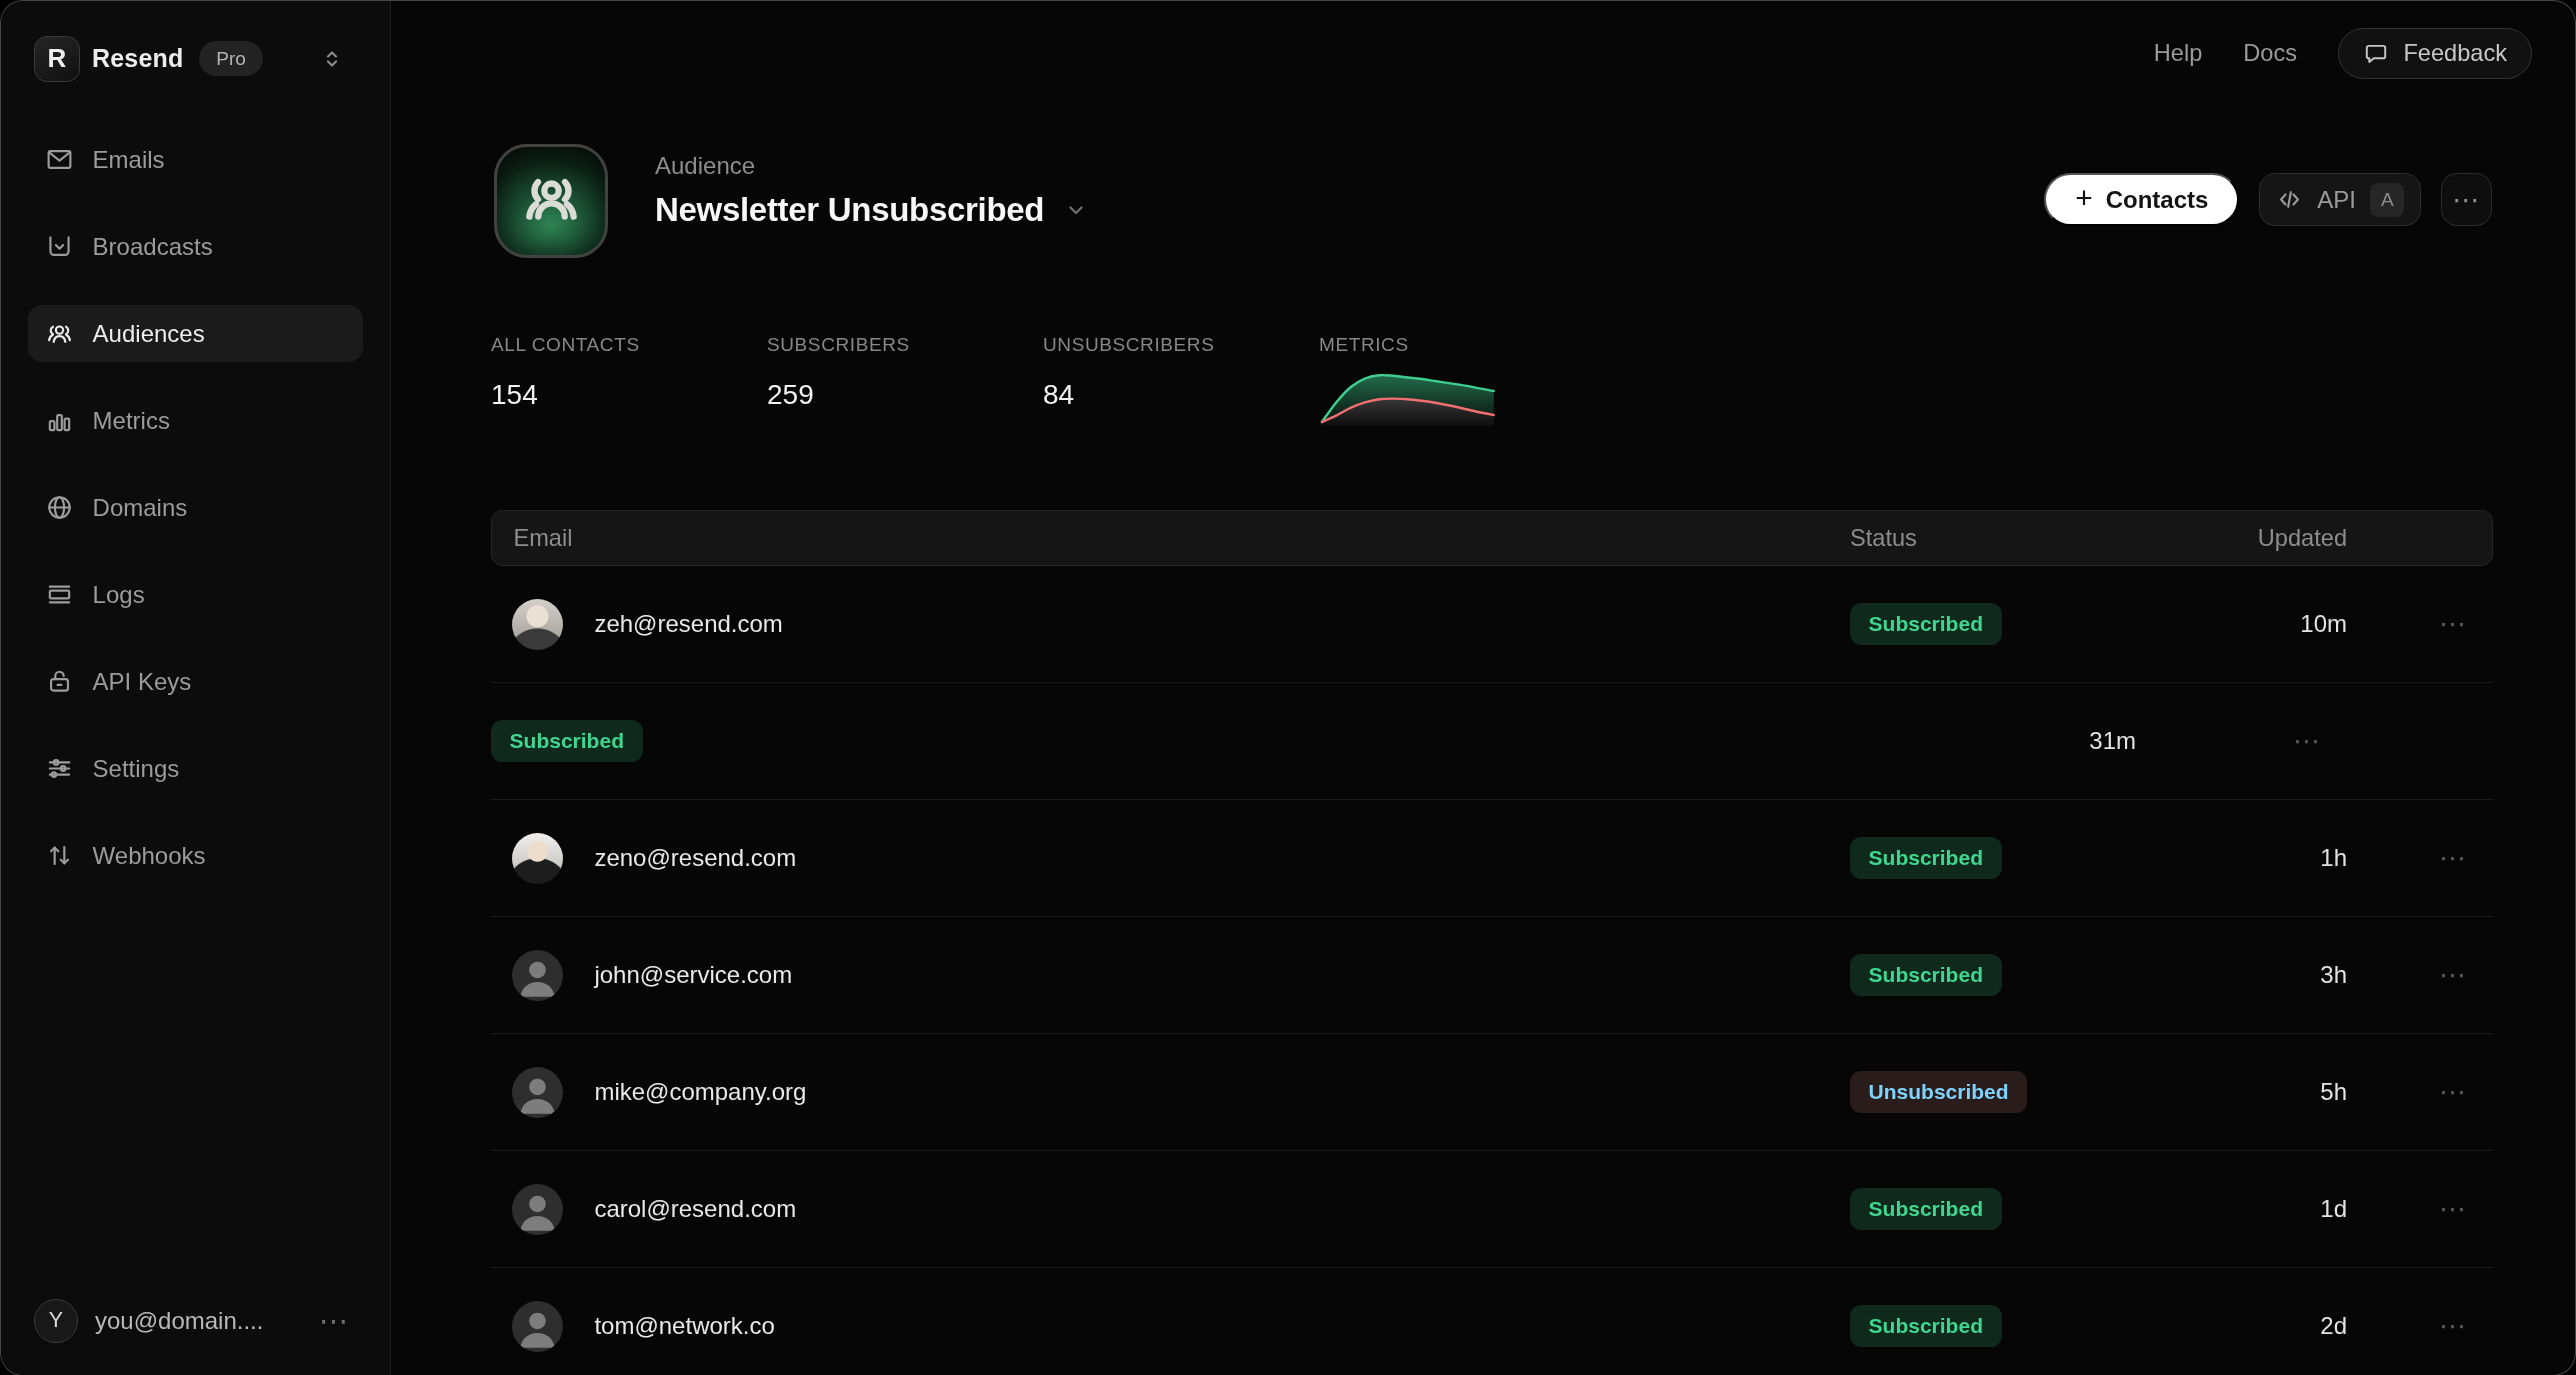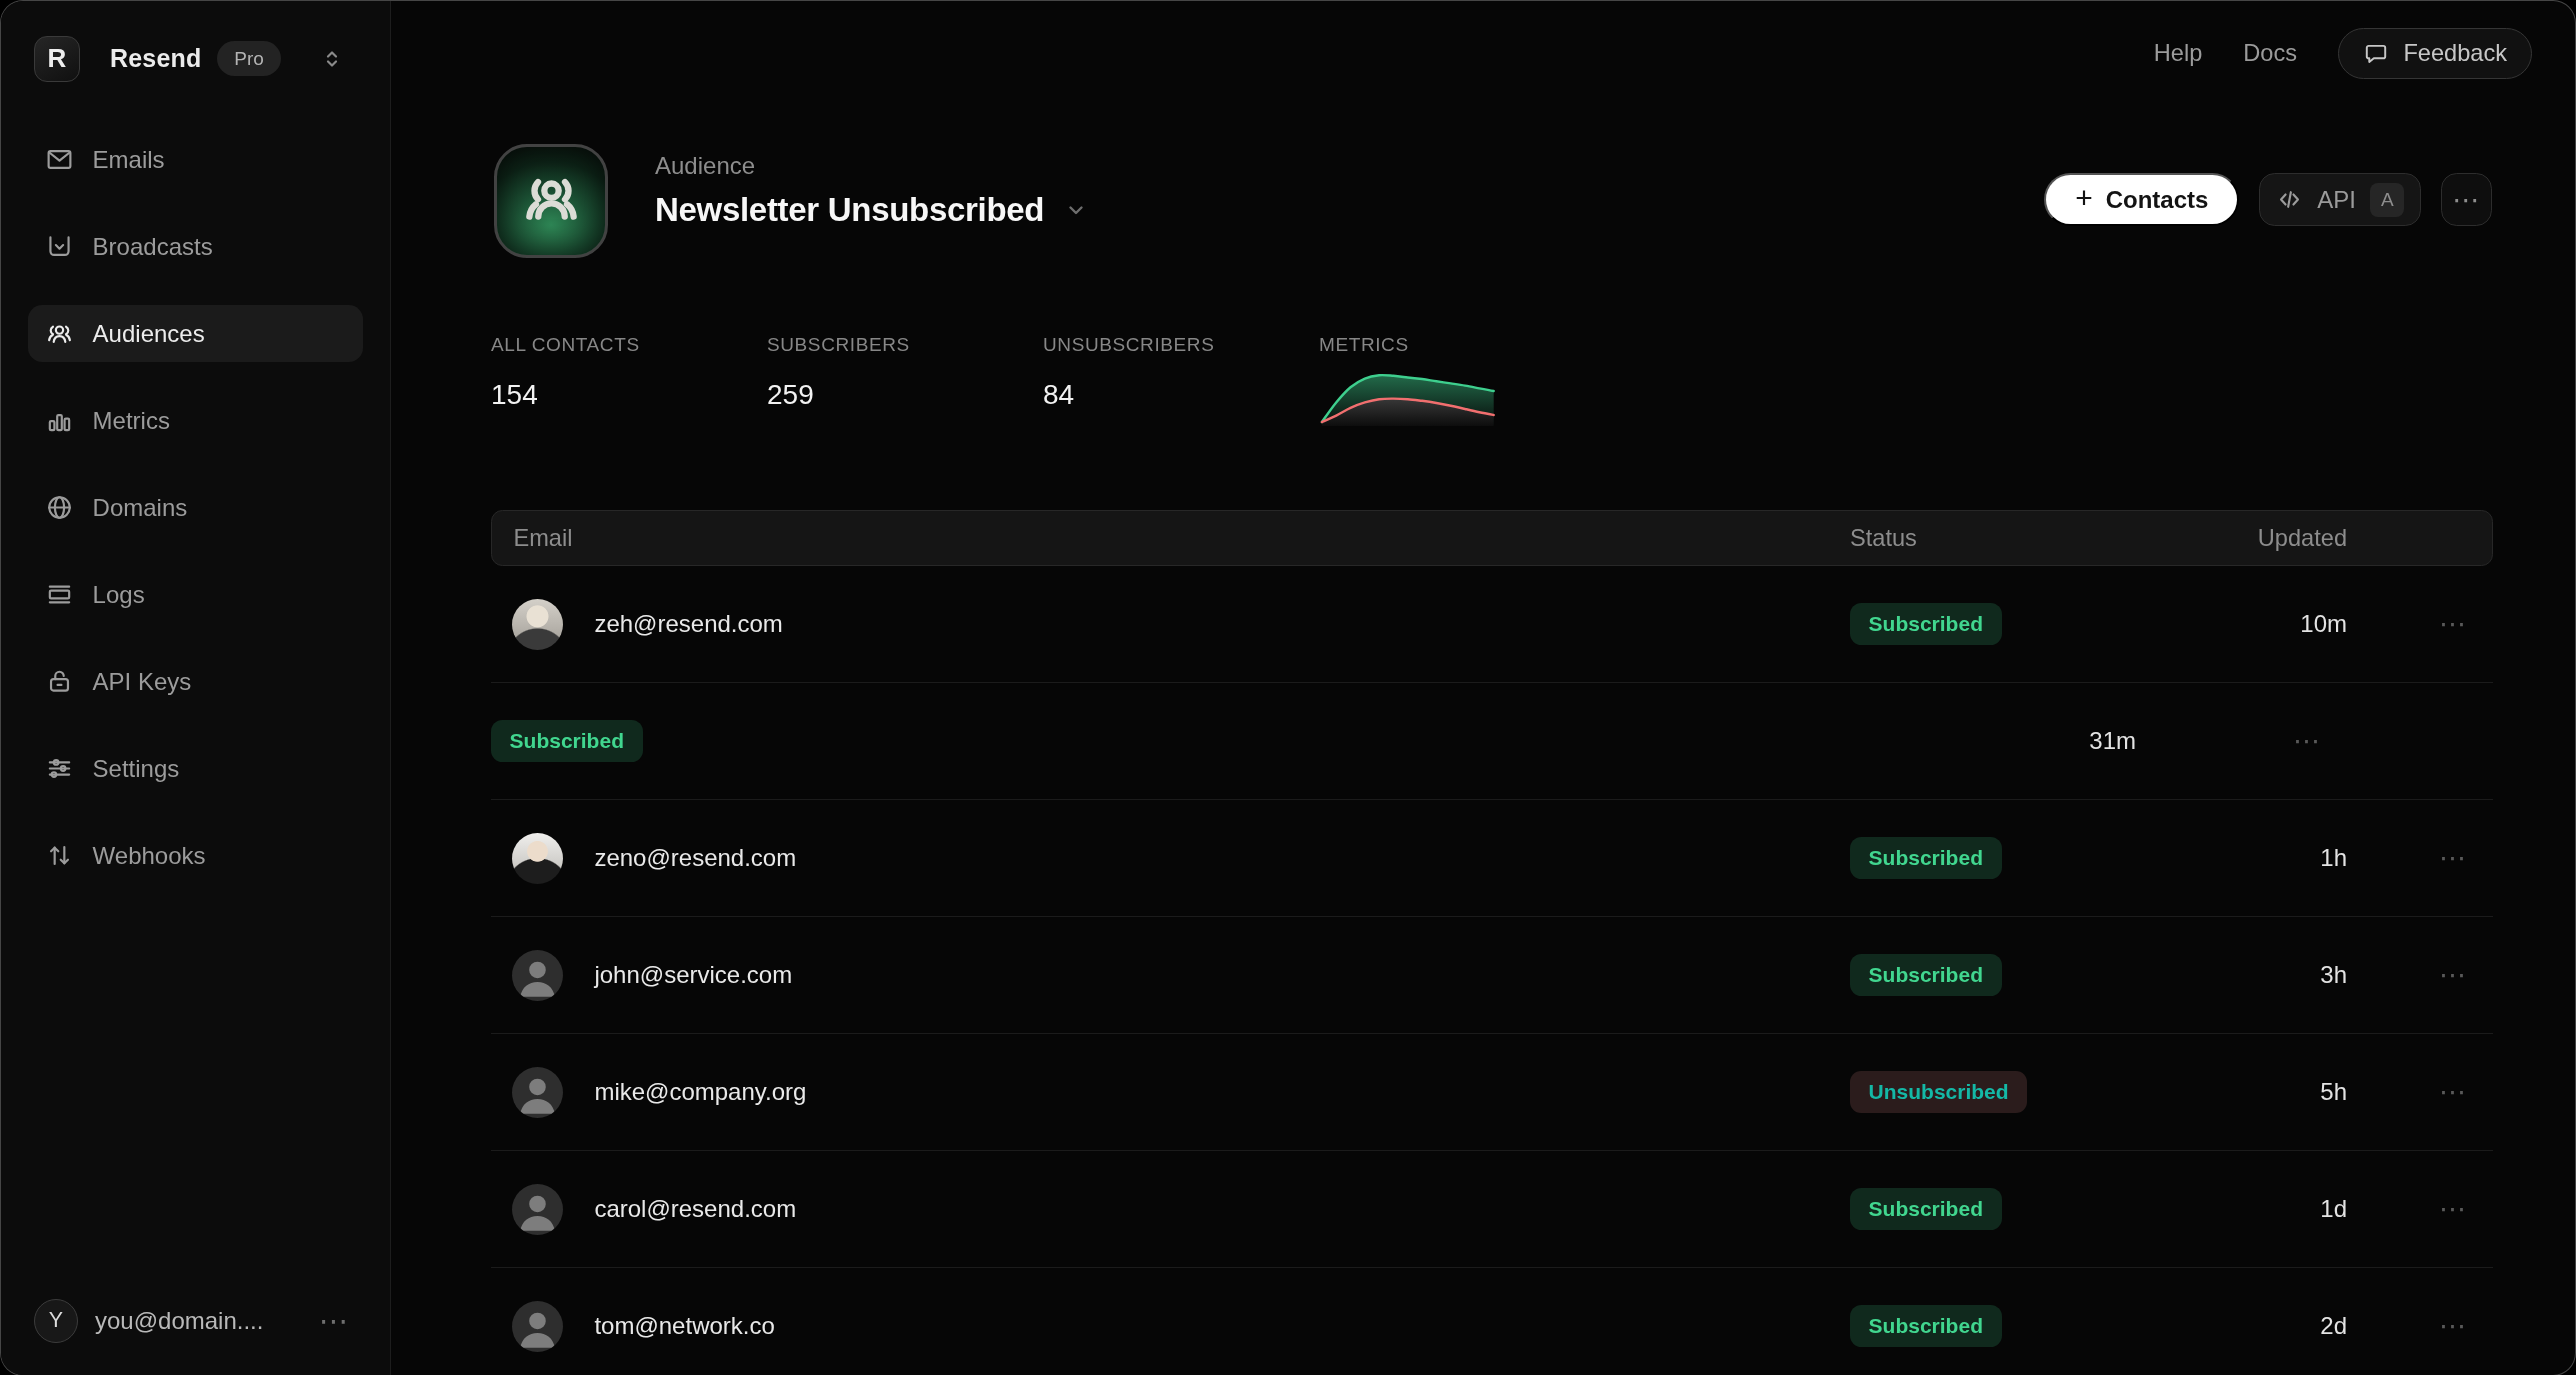--- a/index.html
+++ b/index.html
@@ -21,21 +21,21 @@
     background:#0c0c0c; border-right:1.4px solid #1d1d1d;
   }
   .brand { position:absolute; top:34px; left:33px; right:46px; height:47px; display:flex; align-items:center; }
   .logo {
     width:46px; height:46px; border-radius:13px; flex:0 0 auto;
     background:linear-gradient(150deg,#262626,#101010);
     border:1.4px solid #3a3a3a; color:#ededed;
     display:flex; align-items:center; justify-content:center;
     font-size:26px; font-weight:700;
   }
-  .brand-name { margin-left:30px; font-size:25px; font-weight:600; color:#ececec; letter-spacing:0.2px; }
+  .brand-name { margin-left:12px; font-size:25px; font-weight:600; color:#ececec; letter-spacing:0.2px; }
   .plan-badge {
     margin-left:15.7px; background:#232323; color:#b3b3b3;
     font-size:19px; padding:6.4px 17px; border-radius:714px;
   }
   .workspace-switcher { margin-left:auto; color:#8a8a8a; display:flex; }
 
   .nav { position:absolute; top:130px; left:27px; right:27px; display:flex; flex-direction:column; gap:30px; }
   .nav-item {
     height:57px; border-radius:14.3px; display:flex; align-items:center;
     padding-left:17px; gap:18.6px; color:#9c9c9c; font-size:24px; cursor:pointer;
@@ -137,21 +137,21 @@
       radial-gradient(circle at 50% 36%, #ecdccb 0 24%, rgba(0,0,0,0) 26%),
       radial-gradient(circle at 50% 112%, #1d1d1d 0 50%, rgba(0,0,0,0) 52%),
       linear-gradient(180deg,#f0efed,#b9b7b2);
   }
   .email-text { font-size:24px; color:#e9e9e9; }
   .badge {
     justify-self:start; font-size:21px; font-weight:600;
     padding:9.3px 18.6px; border-radius:11.4px;
   }
   .badge.subscribed { color:#41d68f; background:#10291d; }
-  .badge.unsubscribed { color:#14b8a6; background:#2b1c1c;border-radius:11px; }
+  .badge.unsubscribed { color:#7dd3fc; background:#2b1c1c;border-radius:11px; }
   .updated-cell { text-align:right; font-size:24px; color:#e3e3e3; }
   .row-menu { justify-self:end; padding-right:24px; color:#595959; font-size:27px; letter-spacing:2.9px; }
 </style>
 </head>
 <body>
 
 <div class="window">
 
   <aside class="sidebar">
     <div class="brand">

